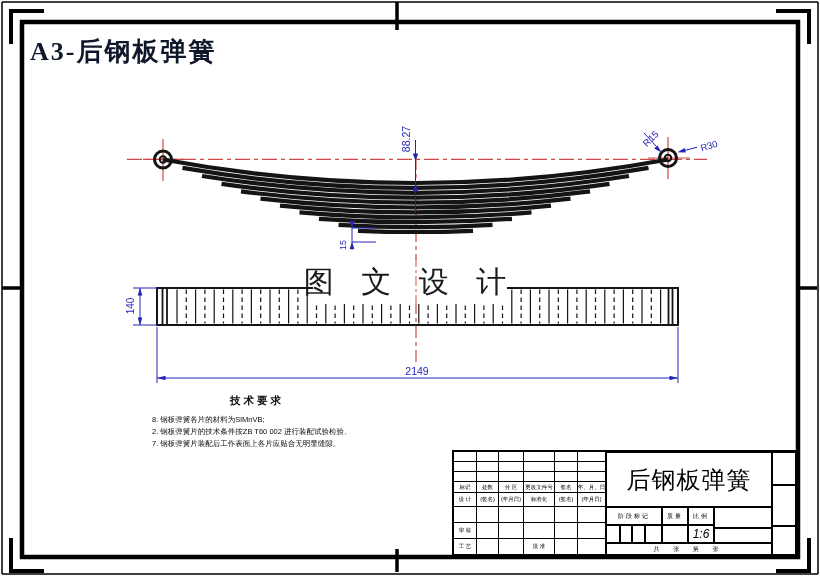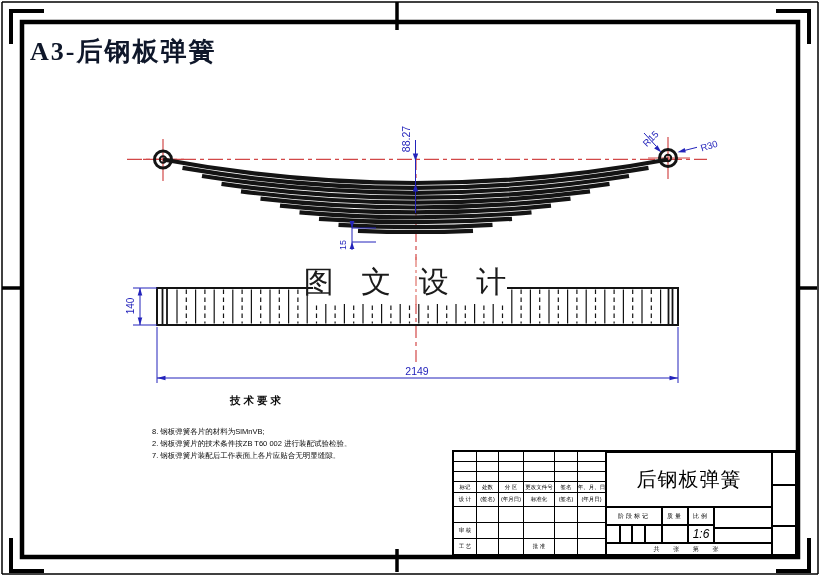--- a/index.html
+++ b/index.html
@@ -8,36 +8,36 @@
   #canvas-svg{position:absolute;left:0;top:0;z-index:1;}
   #sheet-title{position:absolute;left:30px;top:26px;z-index:2;
     font-family:"Liberation Serif","DejaVu Serif",serif;
     font-weight:bold;font-size:26px;letter-spacing:2px;color:#0f172a;margin-top:8px;}
   #watermark{position:absolute;left:313px;top:260px;width:194px;height:44px;z-index:2;
     background:#ffffff;display:flex;align-items:center;justify-content:center;
     font-family:"Liberation Serif","DejaVu Serif",serif;
     font-size:30px;letter-spacing:10px;color:#1b1b1b;white-space:nowrap;}
   #cl-overlay{position:absolute;left:409px;top:257px;width:14px;height:50px;z-index:4;}
   #tech{position:absolute;left:152px;top:394px;width:330px;z-index:2;color:#0a0a0a;}
-  #tech .tr-head{font-size:10.5px;font-weight:bold;margin-left:78px;margin-bottom:18px;
+  #tech .tr-head{font-size:10.5px;font-weight:bold;margin-left:78px;margin-bottom:6px;
     font-family:"Liberation Serif","DejaVu Serif",serif;letter-spacing:3px;}
   #tech .tr-line{font-size:7.5px;line-height:12px;white-space:nowrap;}
   
   #title-block{position:absolute;left:452px;top:450px;width:345px;height:107px;z-index:2;
     border:2px solid #000;box-sizing:border-box;color:#000;}
   #tb-left{position:absolute;left:0;top:0;width:152px;height:103px;
     display:grid;grid-template-columns:23px 22px 25px 31px 23px 28px;
     grid-template-rows:10px 10px 10px 11px 14px 16px 16px 16px;}
   #tb-left .cell{border-right:1px solid #000;border-bottom:1px solid #000;
     box-sizing:border-box;overflow:hidden;display:flex;align-items:center;
     justify-content:center;font-size:5.5px;white-space:nowrap;}
   .abs{position:absolute;box-sizing:border-box;border:1px solid #000;
     display:flex;align-items:center;justify-content:center;overflow:hidden;}
   #tb-partname{left:152px;top:0;width:166px;height:55px;
-    font-family:"Liberation Serif","DejaVu Serif",serif;font-size:20px;letter-spacing:1px;}
+    font-family:"Liberation Serif","DejaVu Serif",serif;font-size:24px;letter-spacing:1px;}
   .tb-small{font-size:6px;letter-spacing:2px;white-space:nowrap;}
   #tb-scale-value{font-size:12px;font-style:italic;}
   #tb-sheet{letter-spacing:6px;}
 </style>
 </head>
 <body>
 
 <svg id="canvas-svg" width="820" height="579" viewBox="0 0 820 579">
 
   <g stroke="#000" stroke-width="1.5" fill="none">

